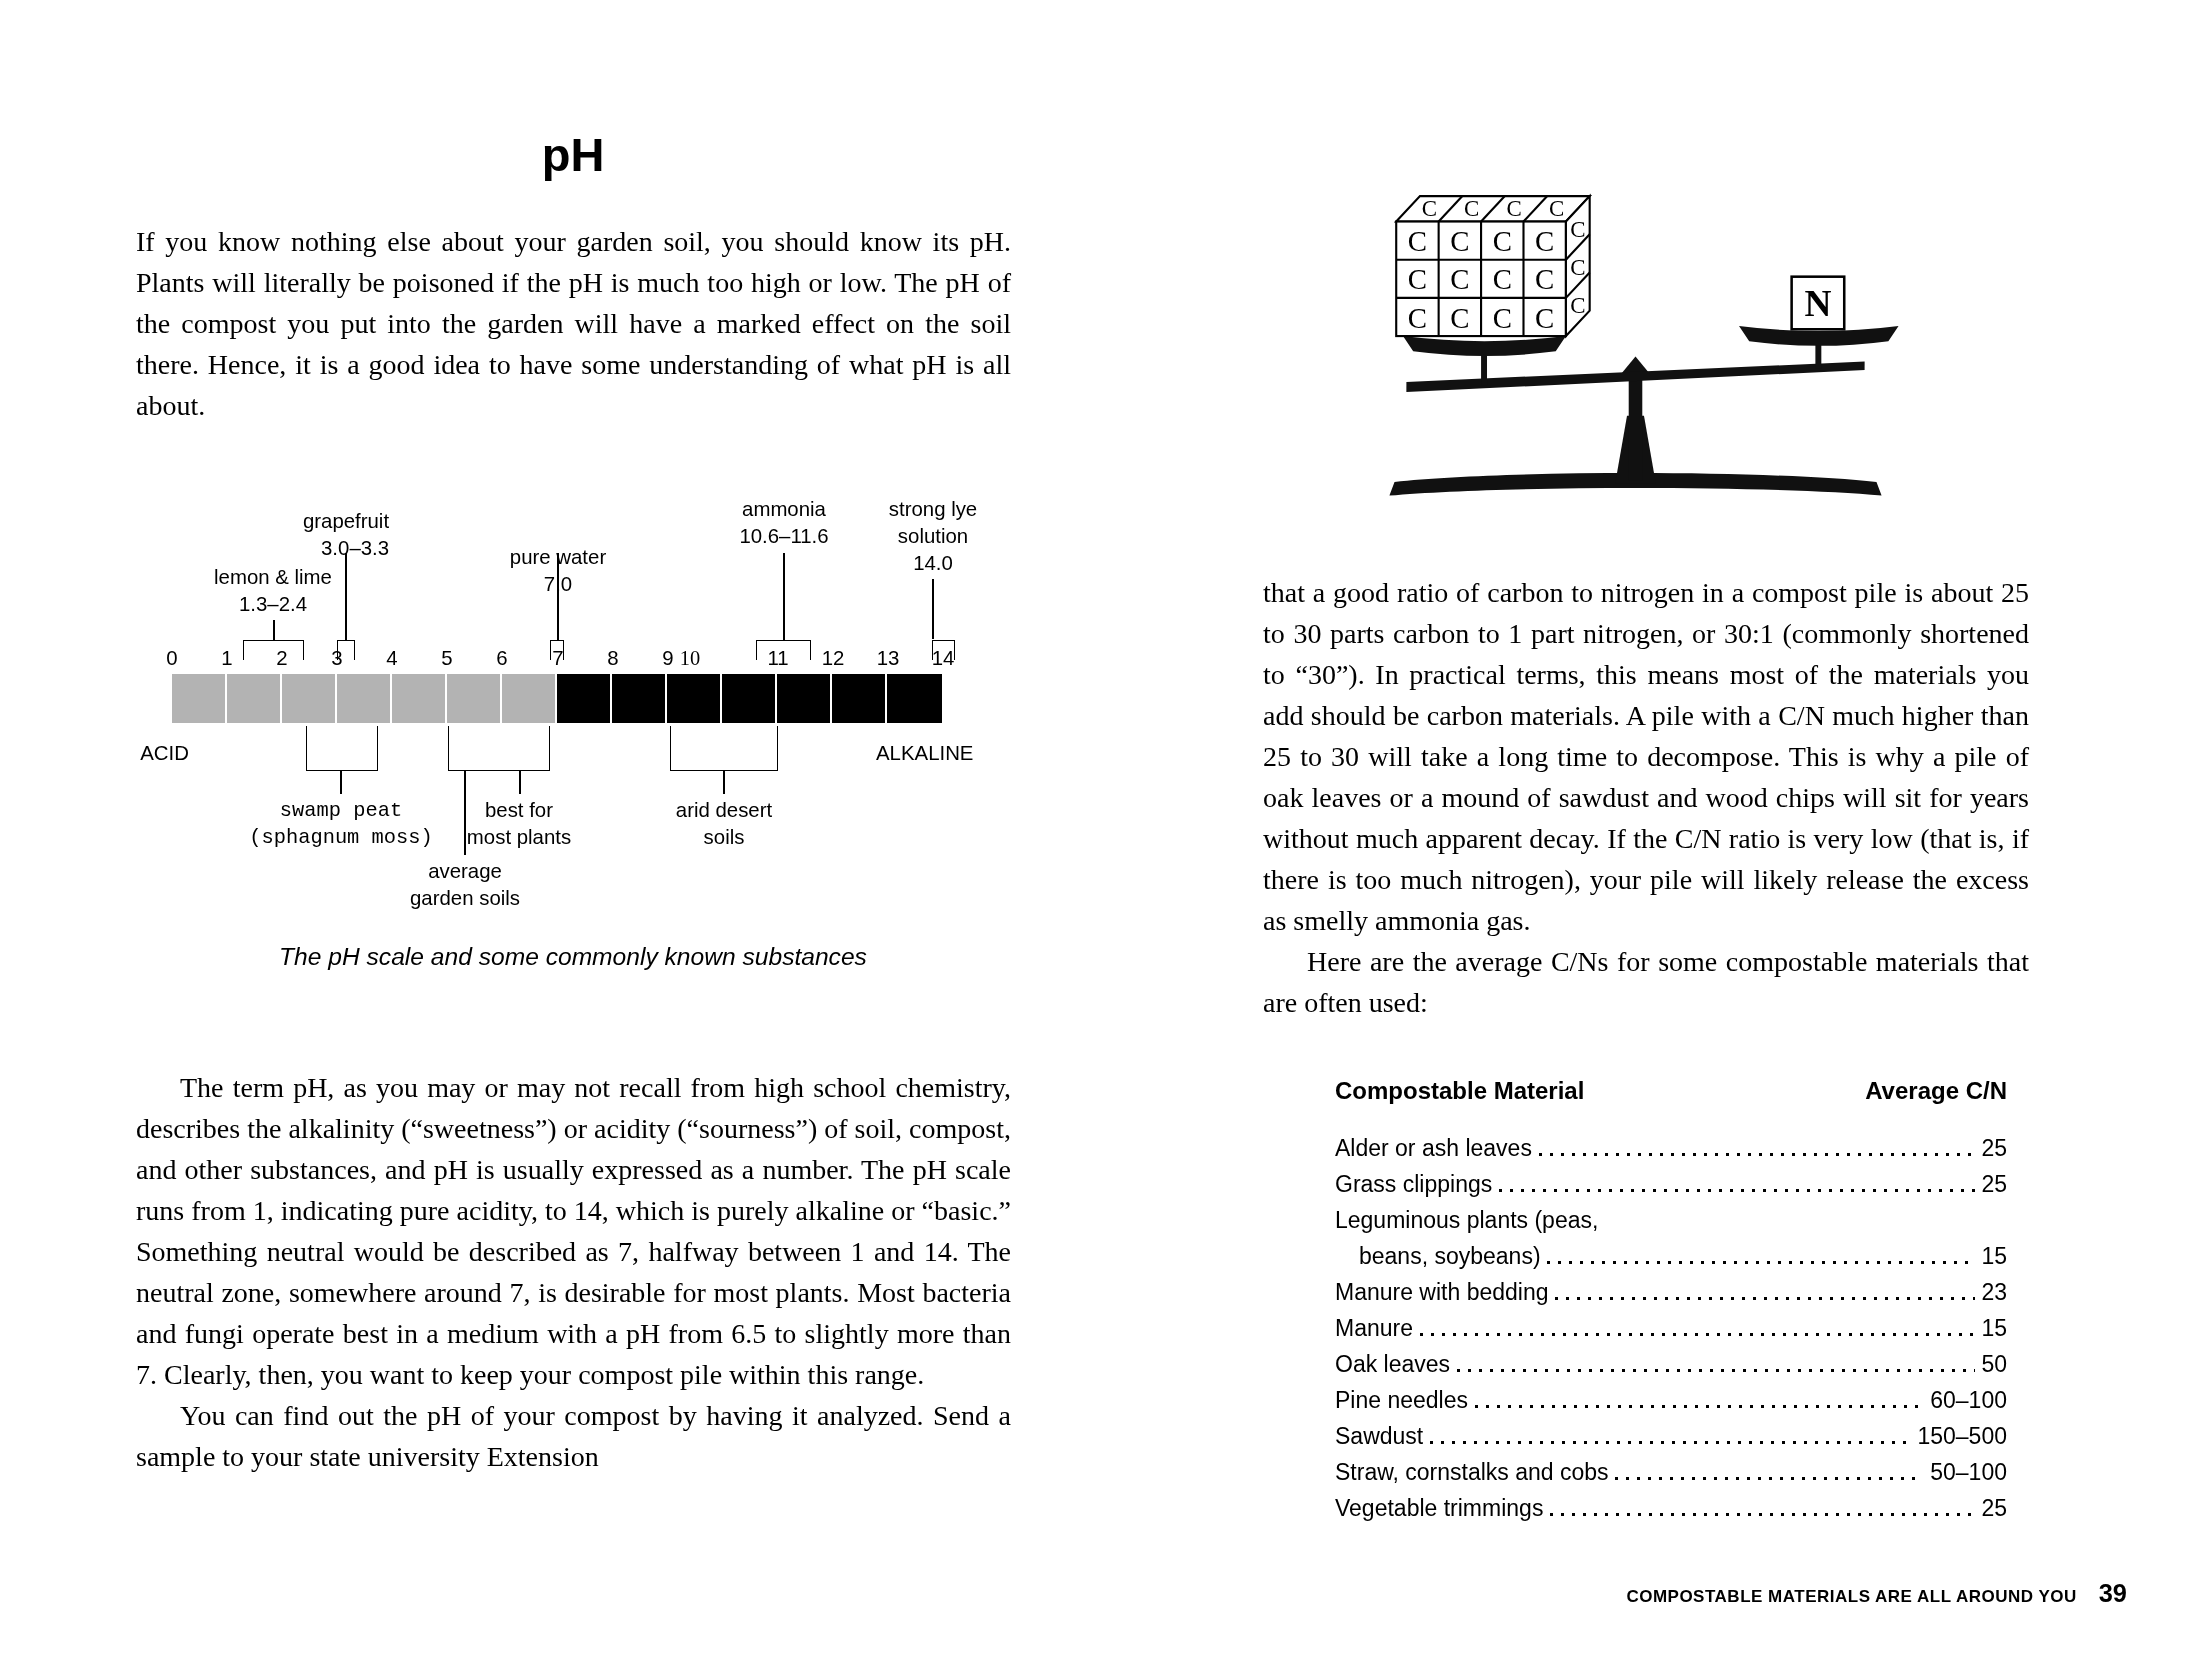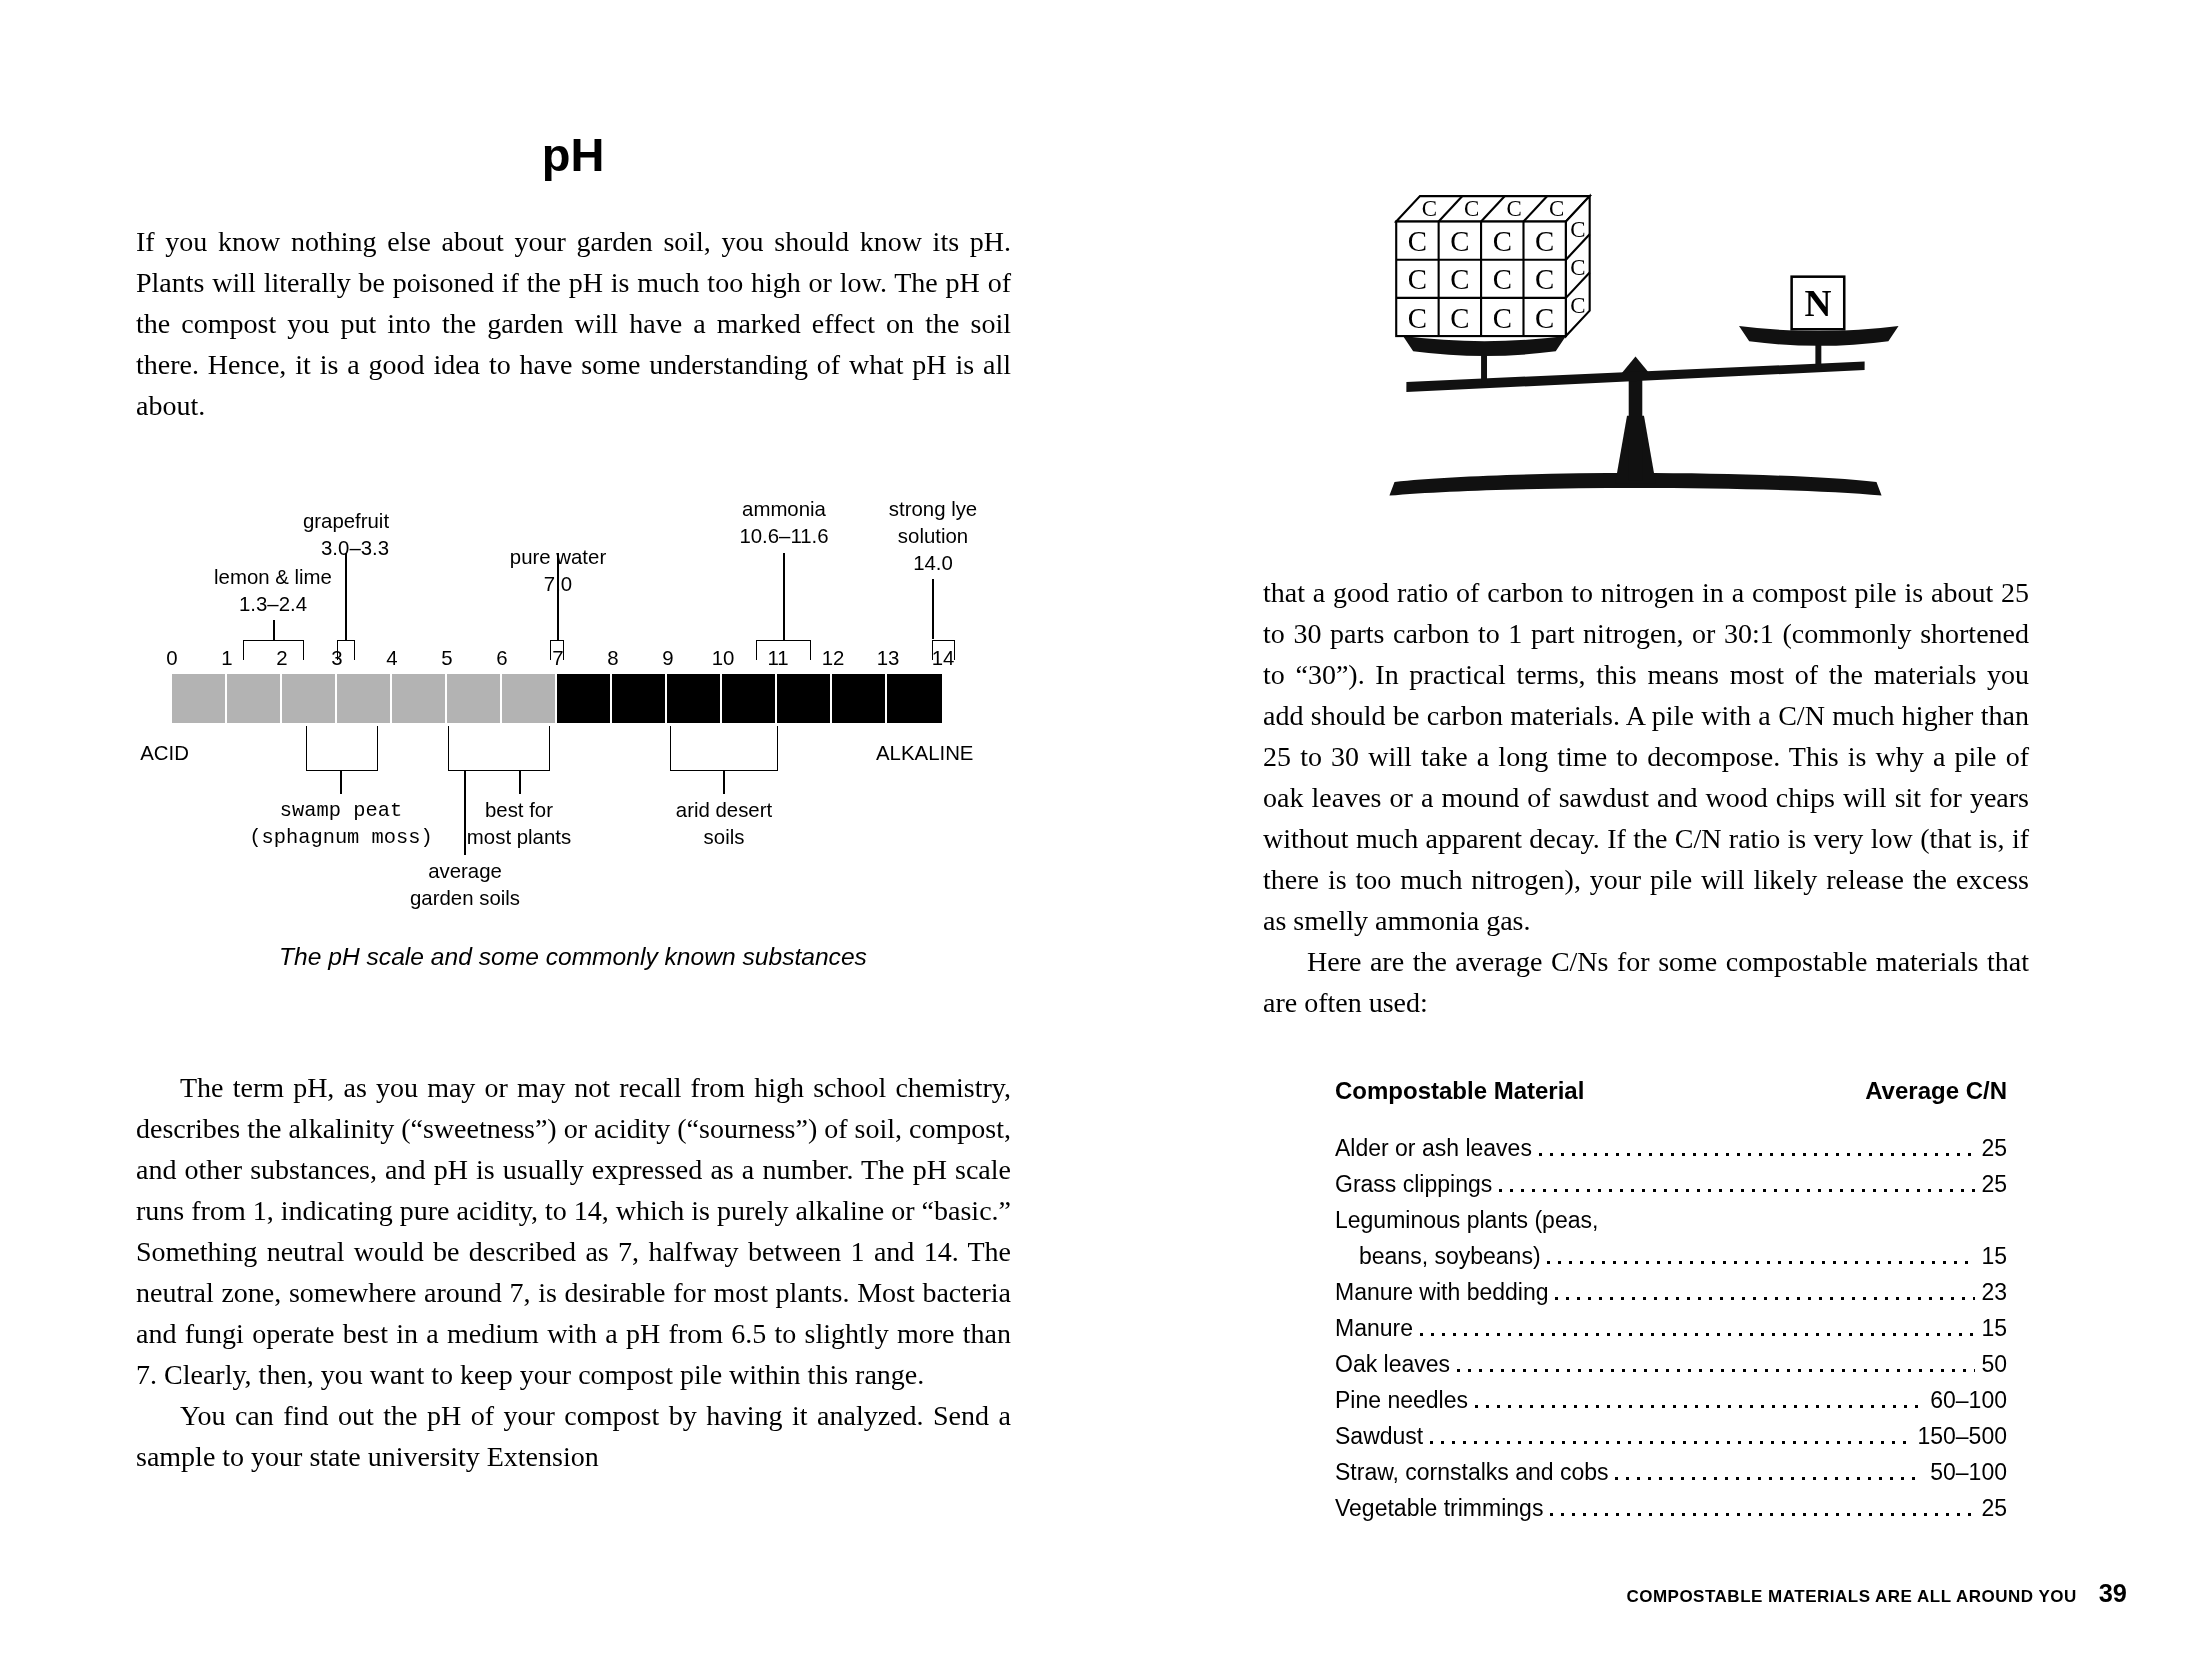--- a/index.html
+++ b/index.html
@@ -110,21 +110,21 @@
       <span class="ph-num" style="left:36px;">0</span>
       <span class="ph-num" style="left:91px;">1</span>
       <span class="ph-num" style="left:146px;">2</span>
       <span class="ph-num" style="left:201px;">3</span>
       <span class="ph-num" style="left:256px;">4</span>
       <span class="ph-num" style="left:311px;">5</span>
       <span class="ph-num" style="left:366px;">6</span>
       <span class="ph-num" style="left:422px;">7</span>
       <span class="ph-num" style="left:477px;">8</span>
       <span class="ph-num" style="left:532px;">9</span>
-      <span class="ph-num" style="left:587px;">10</span>
+      <span class="ph-num" style="left:554px;font-family:Liberation Serif, serif;">10</span>
       <span class="ph-num" style="left:642px;">11</span>
       <span class="ph-num" style="left:697px;">12</span>
       <span class="ph-num" style="left:752px;">13</span>
       <span class="ph-num" style="left:807px;">14</span>
 
       <div id="boxes">
         <div class="phbox g"></div>
         <div class="phbox g"></div>
         <div class="phbox g"></div>
         <div class="phbox g"></div>

